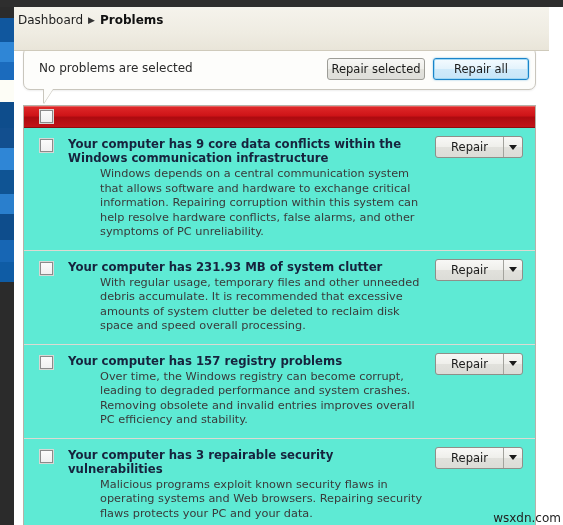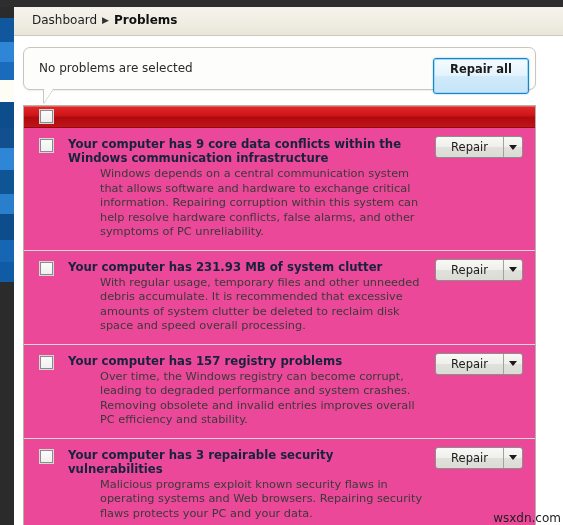--- a/index.html
+++ b/index.html
@@ -40,23 +40,23 @@
     left: 0; top: 0;
     width: 563px;
     height: 7px;
     background: #2e2e2e;
     z-index: 40;
   }
 
   
   .header {
     position: absolute;
-    left: 14px; top: 7px;
+    left: 0; top: 7px;
     width: 549px;
-    height: 29px;
+    height: 44px;
     background: linear-gradient(to bottom, #f5f3ec 0%, #efece2 60%, #e9e5d9 100%);
     border-bottom: 1px solid #cfcabb;
     z-index: 20;
     text-decoration: underline;
   }
   .breadcrumb {
     position: absolute;
     left: 18px;
     top: 6px;
     font-size: 12px;
@@ -141,25 +141,24 @@
   .btn-repair-selected {
     right: 110px;
     top: 10px;
     width: 98px;
     height: 22px;
   }
   .btn-repair-all {
     right: 6px;
     top: 10px;
     width: 96px;
-    height: 36px;
+    height: 22px;
     border: 1px solid #1a84c9;
     box-shadow: 0 0 0 1px #9fd8f5 inset, 0 0 2px rgba(30,140,210,0.55);
     background: linear-gradient(to bottom, #f4fbff 0%, #e4f3fc 48%, #cfeafa 52%, #c6e5f8 100%);
-    font-weight: bold;
   }
 
   
   .panel {
     position: absolute;
     left: 17px;
     top: 69px;
     width: 513px;
     border: 1px solid #b6b2a8;
     background: #ffffff;
@@ -195,21 +194,21 @@
   }
   .panel-header .cb {
     left: 16px;
     top: 4px;
   }
 
   .prow {
     position: relative;
     border-top: 1px solid #dcdad2;
     padding: 9px 0 10px 0;
-    background: #ec4899;
+    background: #5eead4;
   }
   .prow:first-of-type { border-top: none; }
 
   .prow .cb {
     left: 16px;
     top: 11px;
   }
 
   .prow-body {
     margin-left: 44px;
@@ -300,20 +299,21 @@
     <div class="breadcrumb">
       <span class="crumb-link">Dashboard</span><span class="crumb-sep">▶</span><span class="crumb-current">Problems</span>
     </div>
   </div>
 
   <div class="content">
 
     <div class="callout-wrap">
       <div class="callout">
         <div class="callout-text">No problems are selected</div>
+        <div class="btn btn-repair-selected">Repair selected</div>
         <div class="btn btn-repair-all">Repair all</div>
       </div>
       <div class="callout-tail"></div>
     </div>
 
     <div class="panel">
       <div class="panel-header">
         <div class="cb"></div>
       </div>
 

